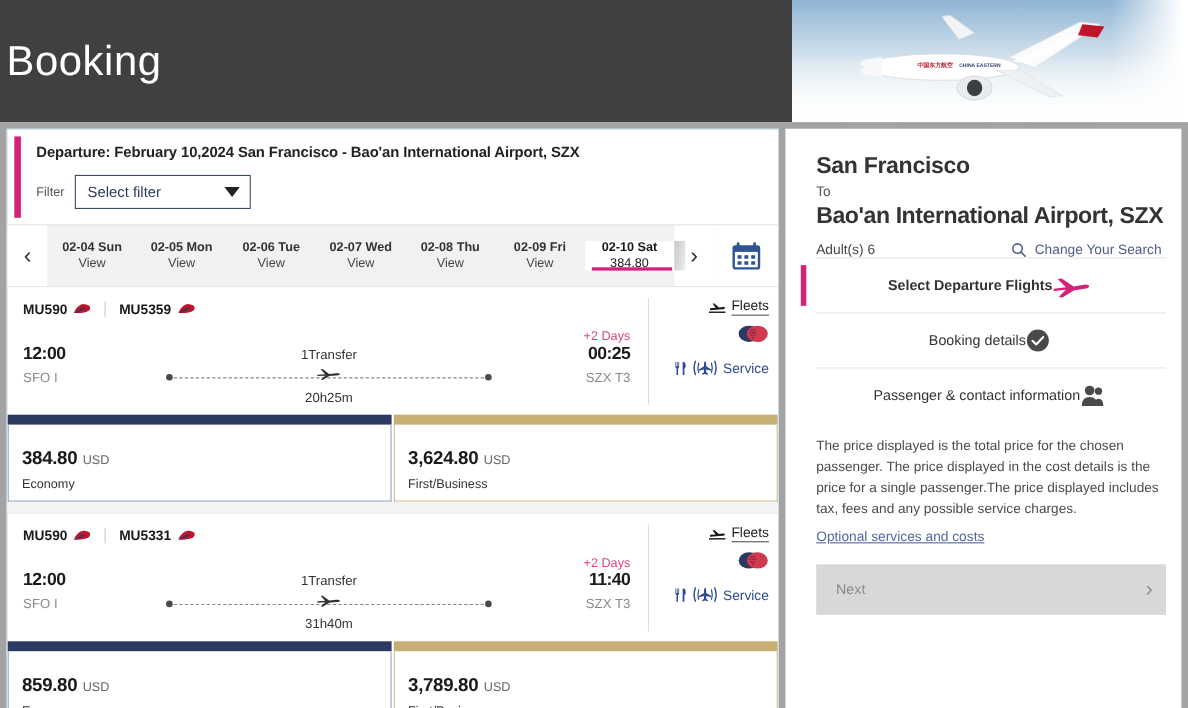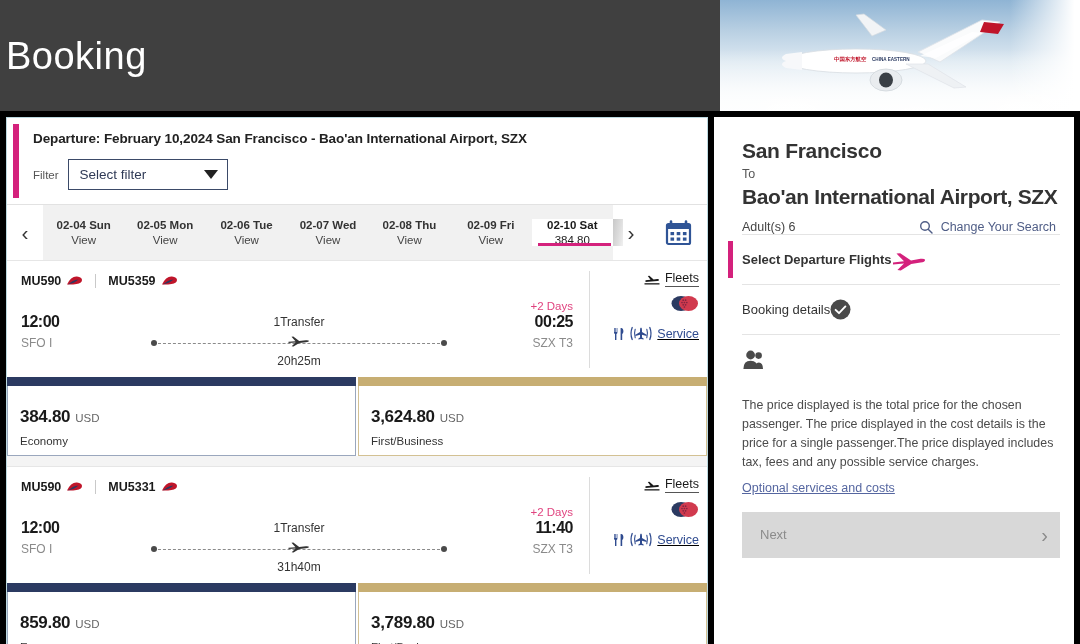--- a/index.html
+++ b/index.html
@@ -45,21 +45,21 @@
   .header-photo .fadeR{
     position:absolute; right:0; top:0; width:70px; height:100%;
     background:linear-gradient(90deg, rgba(255,255,255,0), #ffffff 92%);
   }
   .plane-photo { position:absolute; left:48px; top:12px; }
 
   
   .main {
     position:absolute; left:0; top:111px; width:1080px; height:533px;
     display:flex;
-    background:#000000;
+    background:#a3a3a3;
   }
 
   
   .left-col {
     width:714px; height:533px;
     padding:6px 0 0 6px;
   }
   .left-card {
     width:702px;
     min-height:527px;
@@ -149,21 +149,21 @@
   .mid-plane { position:absolute; left:50%; top:50%; transform:translate(-50%,-55%); }
   .dur { font-size:12px; color:#333; margin-top:3px; }
 
   .flight-side {
     width:118px; border-left:1px solid #dcdcdc; padding:0 8px 0 10px;
     display:flex; flex-direction:column; align-items:flex-end; gap:6px;
   }
   .fleets { display:flex; align-items:center; gap:5px; }
   .fleets-txt { font-size:12.5px; color:#1a1a1a; border-bottom:1px solid #555; padding-bottom:1px; cursor:pointer; }
   .aircraft-badge { margin-top:2px; }
-  .service { display:flex; align-items:center; gap:4px; margin-top:4px; cursor:pointer;text-decoration:underline; }
+  .service { display:flex; align-items:center; gap:4px; margin-top:4px; cursor:pointer; }
   .service-txt { font-size:12.5px; color:#2f4b8f; }
 
   
   .price-row { display:flex; gap:2px; margin-top:9px; padding:0 0 0 0; }
   .price-box { flex:1; background:#fff; cursor:pointer; }
   .price-box .cap { height:9px; }
   .price-box.economy .cap { background:#2b3a61; }
   .price-box.business .cap { background:#c7ae73; }
   .price-box .body { border:1px solid #cfcfcf; border-top:0; padding:21px 0 9px 12px; height:70px; }
   .price-box.economy .body { border-color:#9aa7bd; }
@@ -182,21 +182,21 @@
   }
   .r-inner { padding:22px 14px 0 28px; }
   .city { font-size:21px; font-weight:bold; color:#333; letter-spacing:-0.3px; line-height:1.15; }
   .to { font-size:12.5px; color:#555; margin:4px 0 3px; }
   .dest { font-size:21px; font-weight:bold; color:#333; letter-spacing:-0.4px; line-height:1.2; }
   .adults-row { display:flex; align-items:center; justify-content:space-between; margin-top:11px; padding-right:4px;}
   .adults { font-size:12.5px; color:#444; }
   .change-search { display:flex; align-items:center; gap:8px; color:#4f5d86; font-size:12.5px; cursor:pointer; }
 
   .sec-row {
-    display:flex; align-items:center; justify-content:flex-start;
+    display:flex; align-items:center; justify-content:center;
     height:50px; border-top:1px solid #e4e4e4; padding-right:4px;
     cursor:pointer; position:relative;
   }
   .sec-row.active { }
   .sec-row.active .sec-accent{
     position:absolute; left:-14px; top:6px; bottom:6px; width:5px; background:#d4217c;
   }
   .sec-label { font-size:13px; color:#333; }
   .sec-row.active .sec-label { font-weight:bold; }
 
@@ -562,20 +562,21 @@
 
           <div class="sec-row">
             <span class="sec-label">Booking details</span>
             <svg width="21" height="21" viewBox="0 0 21 21">
               <circle cx="10.5" cy="10.5" r="10" fill="#4a4a4a"></circle>
               <path d="M5.6 10.8 L9 14.2 L15.4 7.4" fill="none" stroke="#fff" stroke-width="1.9" stroke-linecap="round" stroke-linejoin="round"></path>
             </svg>
           </div>
 
           <div class="sec-row">
+            <span class="sec-label">Passenger &amp; contact information</span>
             <svg width="22" height="21" viewBox="0 0 22 21">
               <circle cx="8.6" cy="6" r="4.4" fill="#4a4a4a"></circle>
               <path d="M1.4 20 Q1.4 11.8 8.6 11.8 Q15.8 11.8 15.8 20 Z" fill="#4a4a4a"></path>
               <circle cx="16.6" cy="6.6" r="3.3" fill="#4a4a4a"></circle>
               <path d="M12.6 20 Q12.6 13.4 16.8 13.4 Q21 13.4 21 20 Z" fill="#4a4a4a"></path>
             </svg>
           </div>
 
           <div class="note">The price displayed is the total price for the chosen passenger. The price displayed in the cost details is the price for a single passenger.The price displayed includes tax, fees and any possible service charges.</div>
           <span class="opt-link">Optional services and costs</span>

